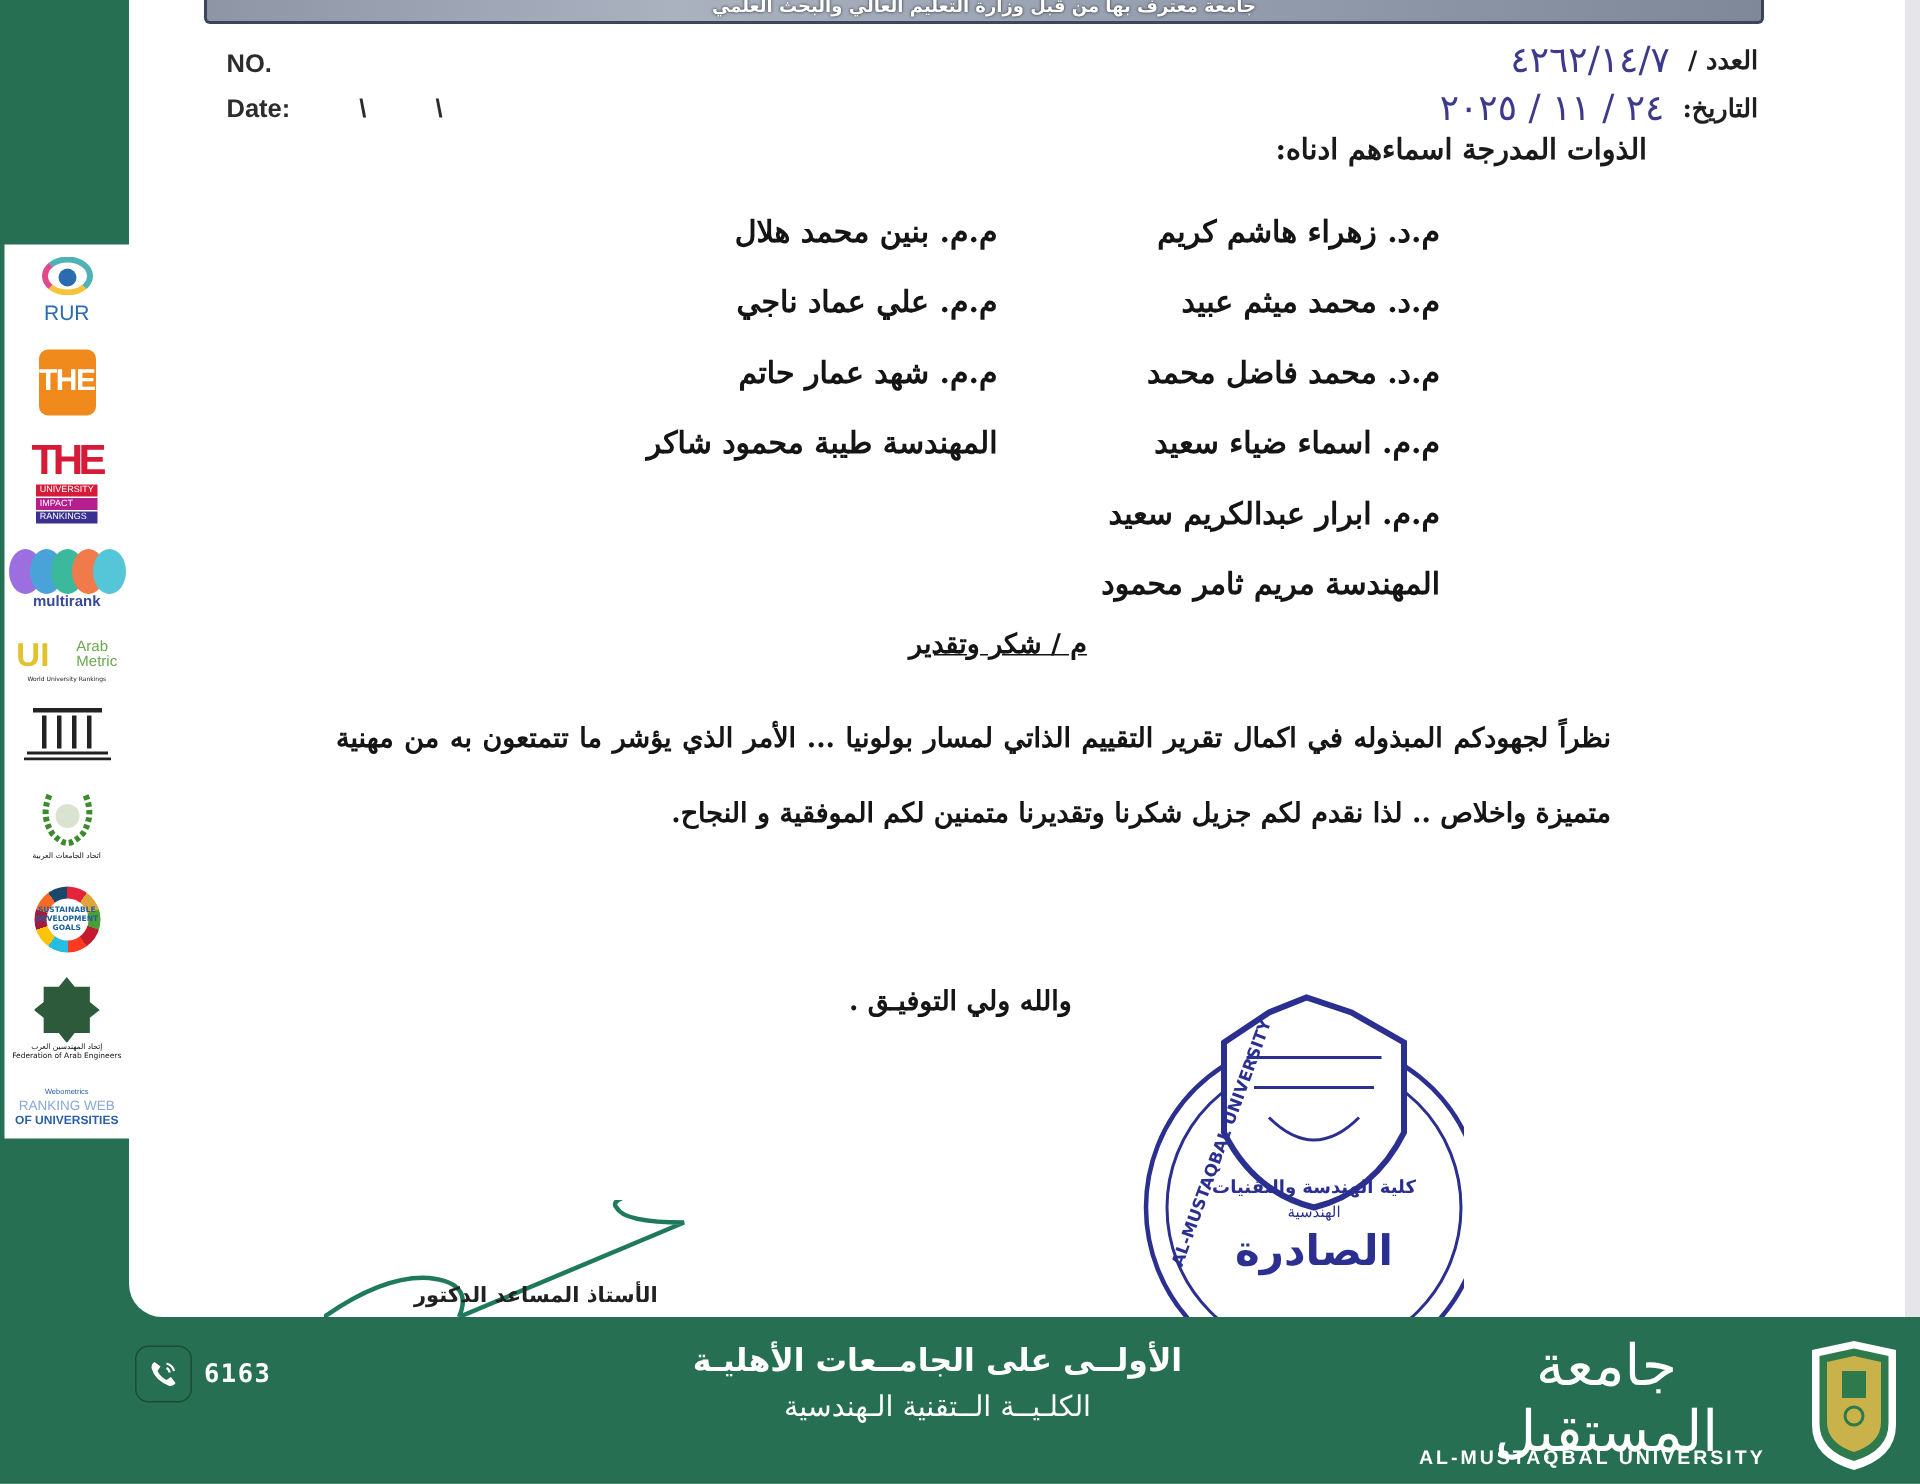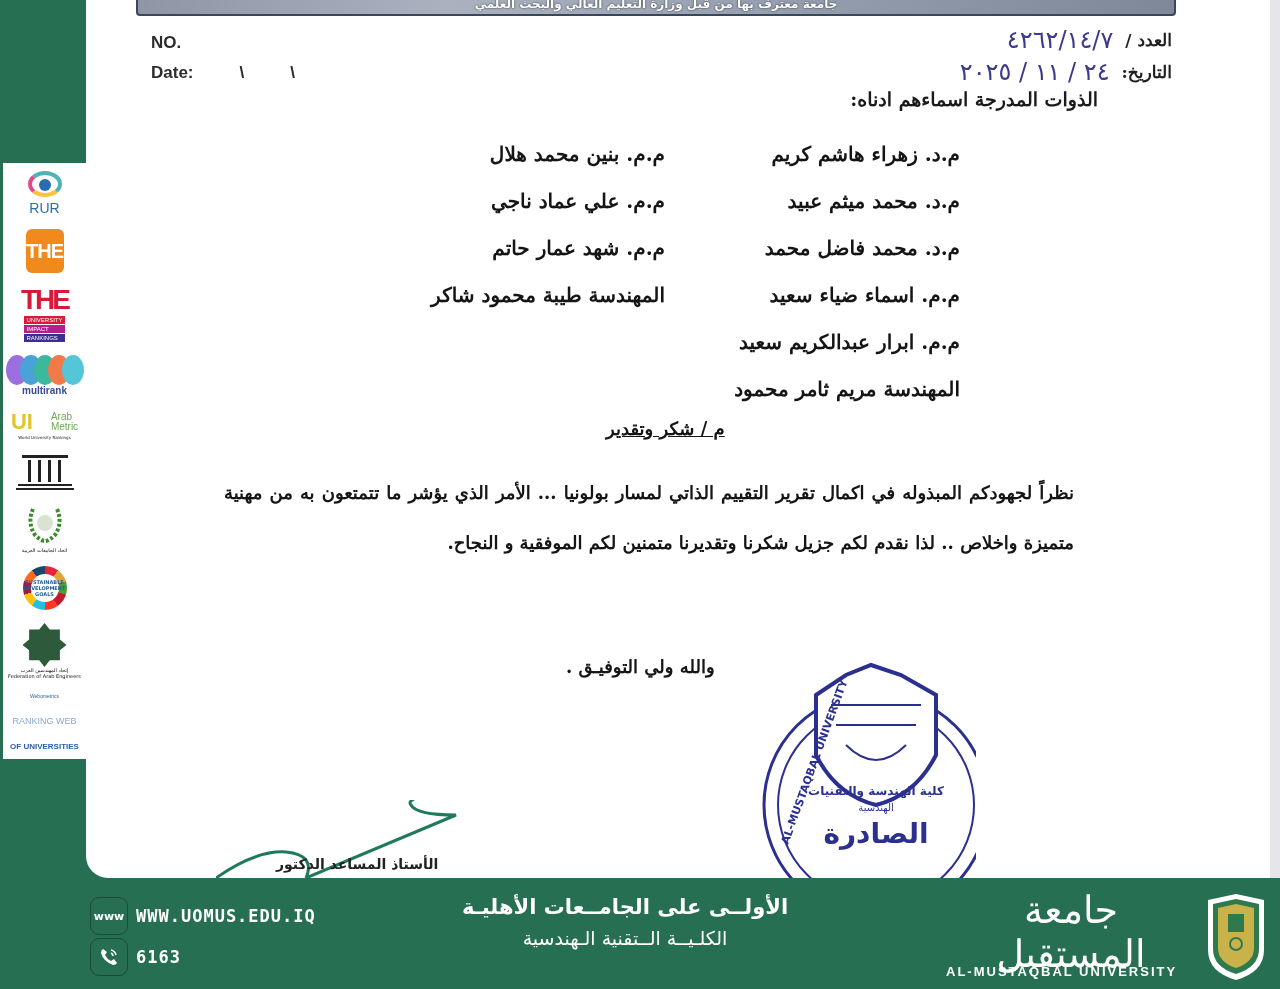--- a/index.html
+++ b/index.html
@@ -75,21 +75,21 @@
   .logo-multi .label { font-family: "Liberation Sans", sans-serif; font-size: 10px; color: #3a4a9a; font-weight: bold; }
   .logo-green .label { font-family: "Liberation Sans", sans-serif; font-size: 10px; color: #6ba84f; line-height: 10px; }
   .logo-green .ui { font-size: 22px; color: #e2c22e; font-family: "Liberation Sans", sans-serif; font-weight: bold; }
   .logo-green .tiny { font-size: 4px; color: #222; }
   .logo-pillar { width: 58px; height: 36px; }
   .logo-arab { width: 40px; height: 44px; }
   .logo-sdg { width: 44px; height: 44px; border-radius: 50%; background: conic-gradient(#e5243b 0 10%,#dda63a 0 20%,#4c9f38 0 30%,#c5192d 0 40%,#ff3a21 0 50%,#26bde2 0 60%,#fcc30b 0 70%,#a21942 0 80%,#fd6925 0 90%,#19486a 0); display: flex; align-items: center; justify-content: center; }
   .logo-sdg span { width: 28px; height: 28px; background: #fff; border-radius: 50%; font-size: 5px; color: #1b5e9a; display: flex; align-items: center; justify-content: center; font-weight: bold; text-align: center; line-height: 6px; }
   .logo-fae .star { width: 44px; height: 44px; background: #2d5a3a; clip-path: polygon(50% 0,62% 15%,85% 15%,85% 38%,100% 50%,85% 62%,85% 85%,62% 85%,50% 100%,38% 85%,15% 85%,15% 62%,0 50%,15% 38%,15% 15%,38% 15%); }
   .logo-fae .label { font-size: 5px; color: #111; text-align: center; }
-  .logo-web { font-family: "Liberation Sans", sans-serif; text-align: center; line-height: 9px; gap: 16px; }
+  .logo-web { font-family: "Liberation Sans", sans-serif; text-align: center; line-height: 9px; }
   .logo-web .t1 { font-size: 5px; color: #2b5ea8; }
   .logo-web .t2 { font-size: 9px; color: #8aa8d4; }
   .logo-web .t3 { font-size: 8px; color: #2b5ea8; font-weight: bold; }
 
   
   .footer { position: absolute; left: 0; top: 886px; width: 1280px; height: 103px; }
   .contact { position: absolute; left: 90px; top: 10px; display: flex; flex-direction: column; gap: 1px; }
   .contact-row { display: flex; align-items: center; gap: 8px; height: 40px; }
   .contact-icon { width: 38px; height: 38px; border: 1px solid #1a4c36; border-radius: 9px; display: flex; align-items: center; justify-content: center; color: #fff; font-size: 11px; font-weight: bold; }
   .contact-text { color: #fff; font-family: "DejaVu Sans Mono", monospace; font-weight: bold; font-size: 17px; letter-spacing: 1px; }
@@ -238,24 +238,20 @@
   <div class="logo logo-web">
     <span class="t1">Webometrics</span>
     <span class="t2">RANKING WEB</span>
     <span class="t3">OF UNIVERSITIES</span>
   </div>
 </div>
 
 <div class="footer">
   <div class="contact">
     <div class="contact-row">
-      <span class="contact-icon">www</span>
-      <span class="contact-text">WWW.UOMUS.EDU.IQ</span>
-    </div>
-    <div class="contact-row">
       <span class="contact-icon">
         <svg width="20" height="20" viewBox="0 0 20 20">
             <path d="M4 2 Q2 3 2 6 Q4 14 14 18 Q17 18 18 16 L15 12 L12 14 Q8 12 6 8 L8 5 Z" fill="#fff"></path>
             <path d="M12 3 Q16 4 17 8 M12 6 Q14 7 14 9" stroke="#fff" fill="none" stroke-width="1.5"></path>
           </svg>
       </span>
       <span class="contact-text">6163</span>
     </div>
   </div>
 

